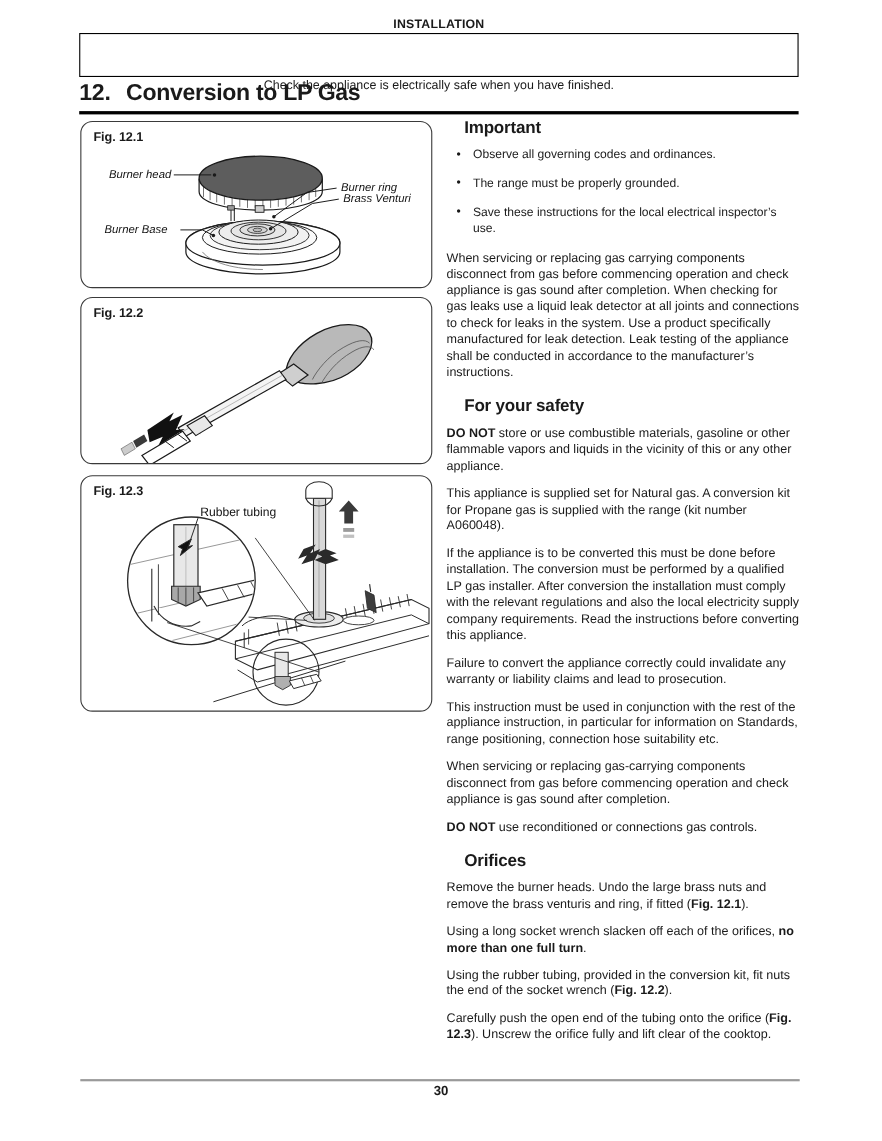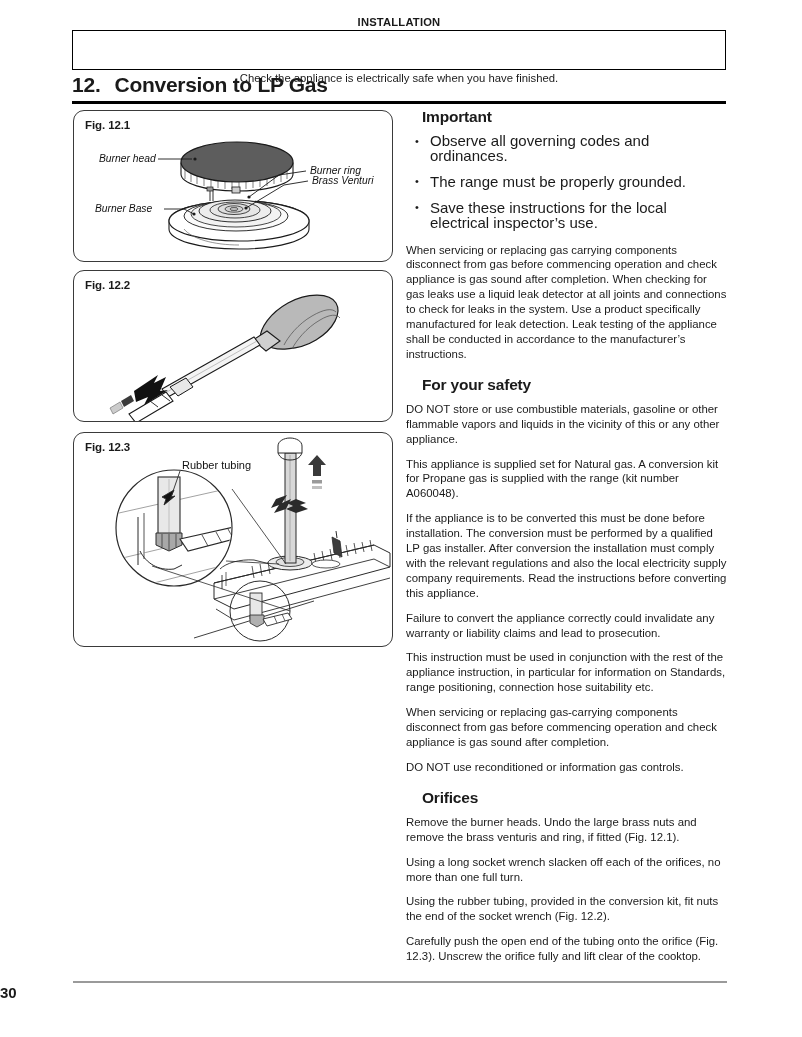--- a/index.html
+++ b/index.html
@@ -129,46 +129,46 @@
   }
   .para:last-child { margin-bottom: 0; }
   .bullets {
     margin: 0 0 12px 0;
     padding: 0;
     list-style: none;
   }
   .bullets li {
     position: relative;
     padding-left: 24px;
-    font-size: 15px;
+    font-size: 11px;
     line-height: 14.9px;
     margin-bottom: 11px;
   }
   .bullets li:last-child { margin-bottom: 8px; }
   .bullets li::before {
     content: "\2022";
     position: absolute;
     left: 9px; top: -0.5px;
     font-size: 11px;
   }
-  b, .b { font-weight: normal; margin-top: 28px; }
+  b, .b { font-weight: bold; margin-top: 28px; }
 
   
   .footer-rule {
     position: absolute;
     left: 73px; top: 981px;
     width: 654px; height: 1.5px;
     background: #9a9a9a;
   }
   .page-num {
     position: absolute;
     left: 0; top: 984px;
     width: 802px;
-    text-align: left;
-    font-size: 15px;
+    text-align: center;
+    font-size: 12px;
     font-weight: bold;
   }
 </style>
 </head>
 <body>
 
 <div class="page">
 
   <div class="header-box">
     <div class="header-title">INSTALLATION</div>
@@ -386,21 +386,21 @@
     <p class="para">When servicing or replacing gas carrying components disconnect from gas before commencing operation and check appliance is gas sound after completion. When checking for gas leaks use a liquid leak detector at all joints and connections to check for leaks in the system. Use a product specifically manufactured for leak detection. Leak testing of the appliance shall be conducted in accordance to the manufacturer’s instructions.</p>
 
     <h2 class="sec spaced">For your safety</h2>
     <p class="para"><b class="b">DO NOT</b><span> store or use combustible materials, gasoline or other flammable vapors and liquids in the vicinity of this or any other appliance.</span></p>
 
     <p class="para">This appliance is supplied set for Natural gas. A conversion kit for Propane gas is supplied with the range (kit number A060048).</p>
     <p class="para">If the appliance is to be converted this must be done before installation. The conversion must be performed by a qualified LP gas installer. After conversion the installation must comply with the relevant regulations and also the local electricity supply company requirements. Read the instructions before converting this appliance.</p>
     <p class="para">Failure to convert the appliance correctly could invalidate any warranty or liability claims and lead to prosecution.</p>
     <p class="para">This instruction must be used in conjunction with the rest of the appliance instruction, in particular for information on Standards, range positioning, connection hose suitability etc.</p>
     <p class="para">When servicing or replacing gas-carrying components disconnect from gas before commencing operation and check appliance is gas sound after completion.</p>
-    <p class="para"><b class="b">DO NOT</b><span> use reconditioned or information gas controls.</span></p>
+    <p class="para"><b class="b">DO NOT</b><span> use reconditioned or connections gas controls.</span></p>
 
     <h2 class="sec spaced">Orifices</h2>
     <p class="para"><span>Remove the burner heads. Undo the large brass nuts and remove the brass venturis and ring, if fitted (</span><b class="b">Fig. 12.1</b><span>).</span></p>
     <p class="para"><span>Using a long socket wrench slacken off each of the orifices, </span><b class="b">no more than one full turn</b><span>.</span></p>
     <p class="para"><span>Using the rubber tubing, provided in the conversion kit, fit nuts the end of the socket wrench (</span><b class="b">Fig. 12.2</b><span>).</span></p>
     <p class="para"><span>Carefully push the open end of the tubing onto the orifice (</span><b class="b">Fig. 12.3</b><span>). Unscrew the orifice fully and lift clear of the cooktop.</span></p>
   </div>
 
   <div class="footer-rule"></div>
   <div class="page-num">30</div>

